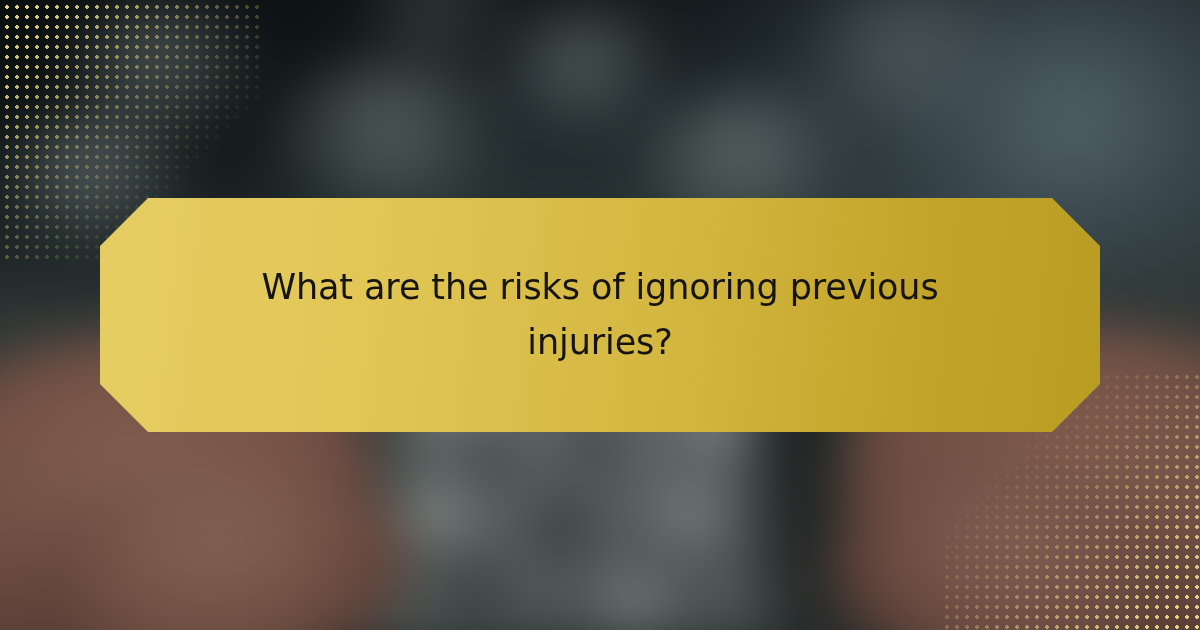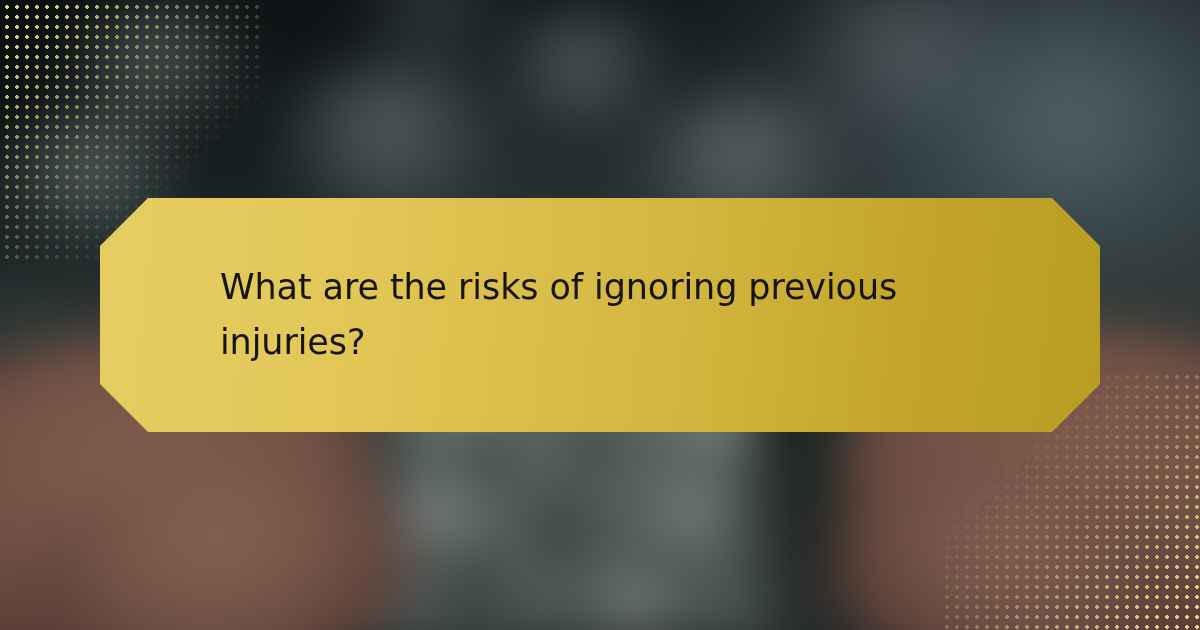--- a/index.html
+++ b/index.html
@@ -203,28 +203,29 @@
     background: linear-gradient(96deg, #e6cd63 0%, #e2c757 26%, #d3b63f 58%, #c2a42a 82%, #b99d22 100%);
     -webkit-clip-path: polygon(48px 0, calc(100% - 48px) 0, 100% 48px, 100% calc(100% - 48px),
                  calc(100% - 48px) 100%, 48px 100%, 0 calc(100% - 48px), 0 48px);
     clip-path: polygon(48px 0, calc(100% - 48px) 0, 100% 48px, 100% calc(100% - 48px),
                  calc(100% - 48px) 100%, 48px 100%, 0 calc(100% - 48px), 0 48px);
     display: flex;
     align-items: center;
     justify-content: center;
   }
   #headline {
-    margin: 0;
+    margin: 10px;
     padding: 0 120px;
     font-family: "DejaVu Sans", "Liberation Sans", sans-serif;
     font-size: 35px;
     font-weight: 400;
     line-height: 1.58;
     letter-spacing: -0.1px;
     color: #16140f;
+    text-align: center;
   }
 </style>
 </head>
 <body>
 
 <div id="card">
 
   <div class="photo-layer">
     <div class="bg-base"></div>
     <div class="bg-haze-right"></div>

